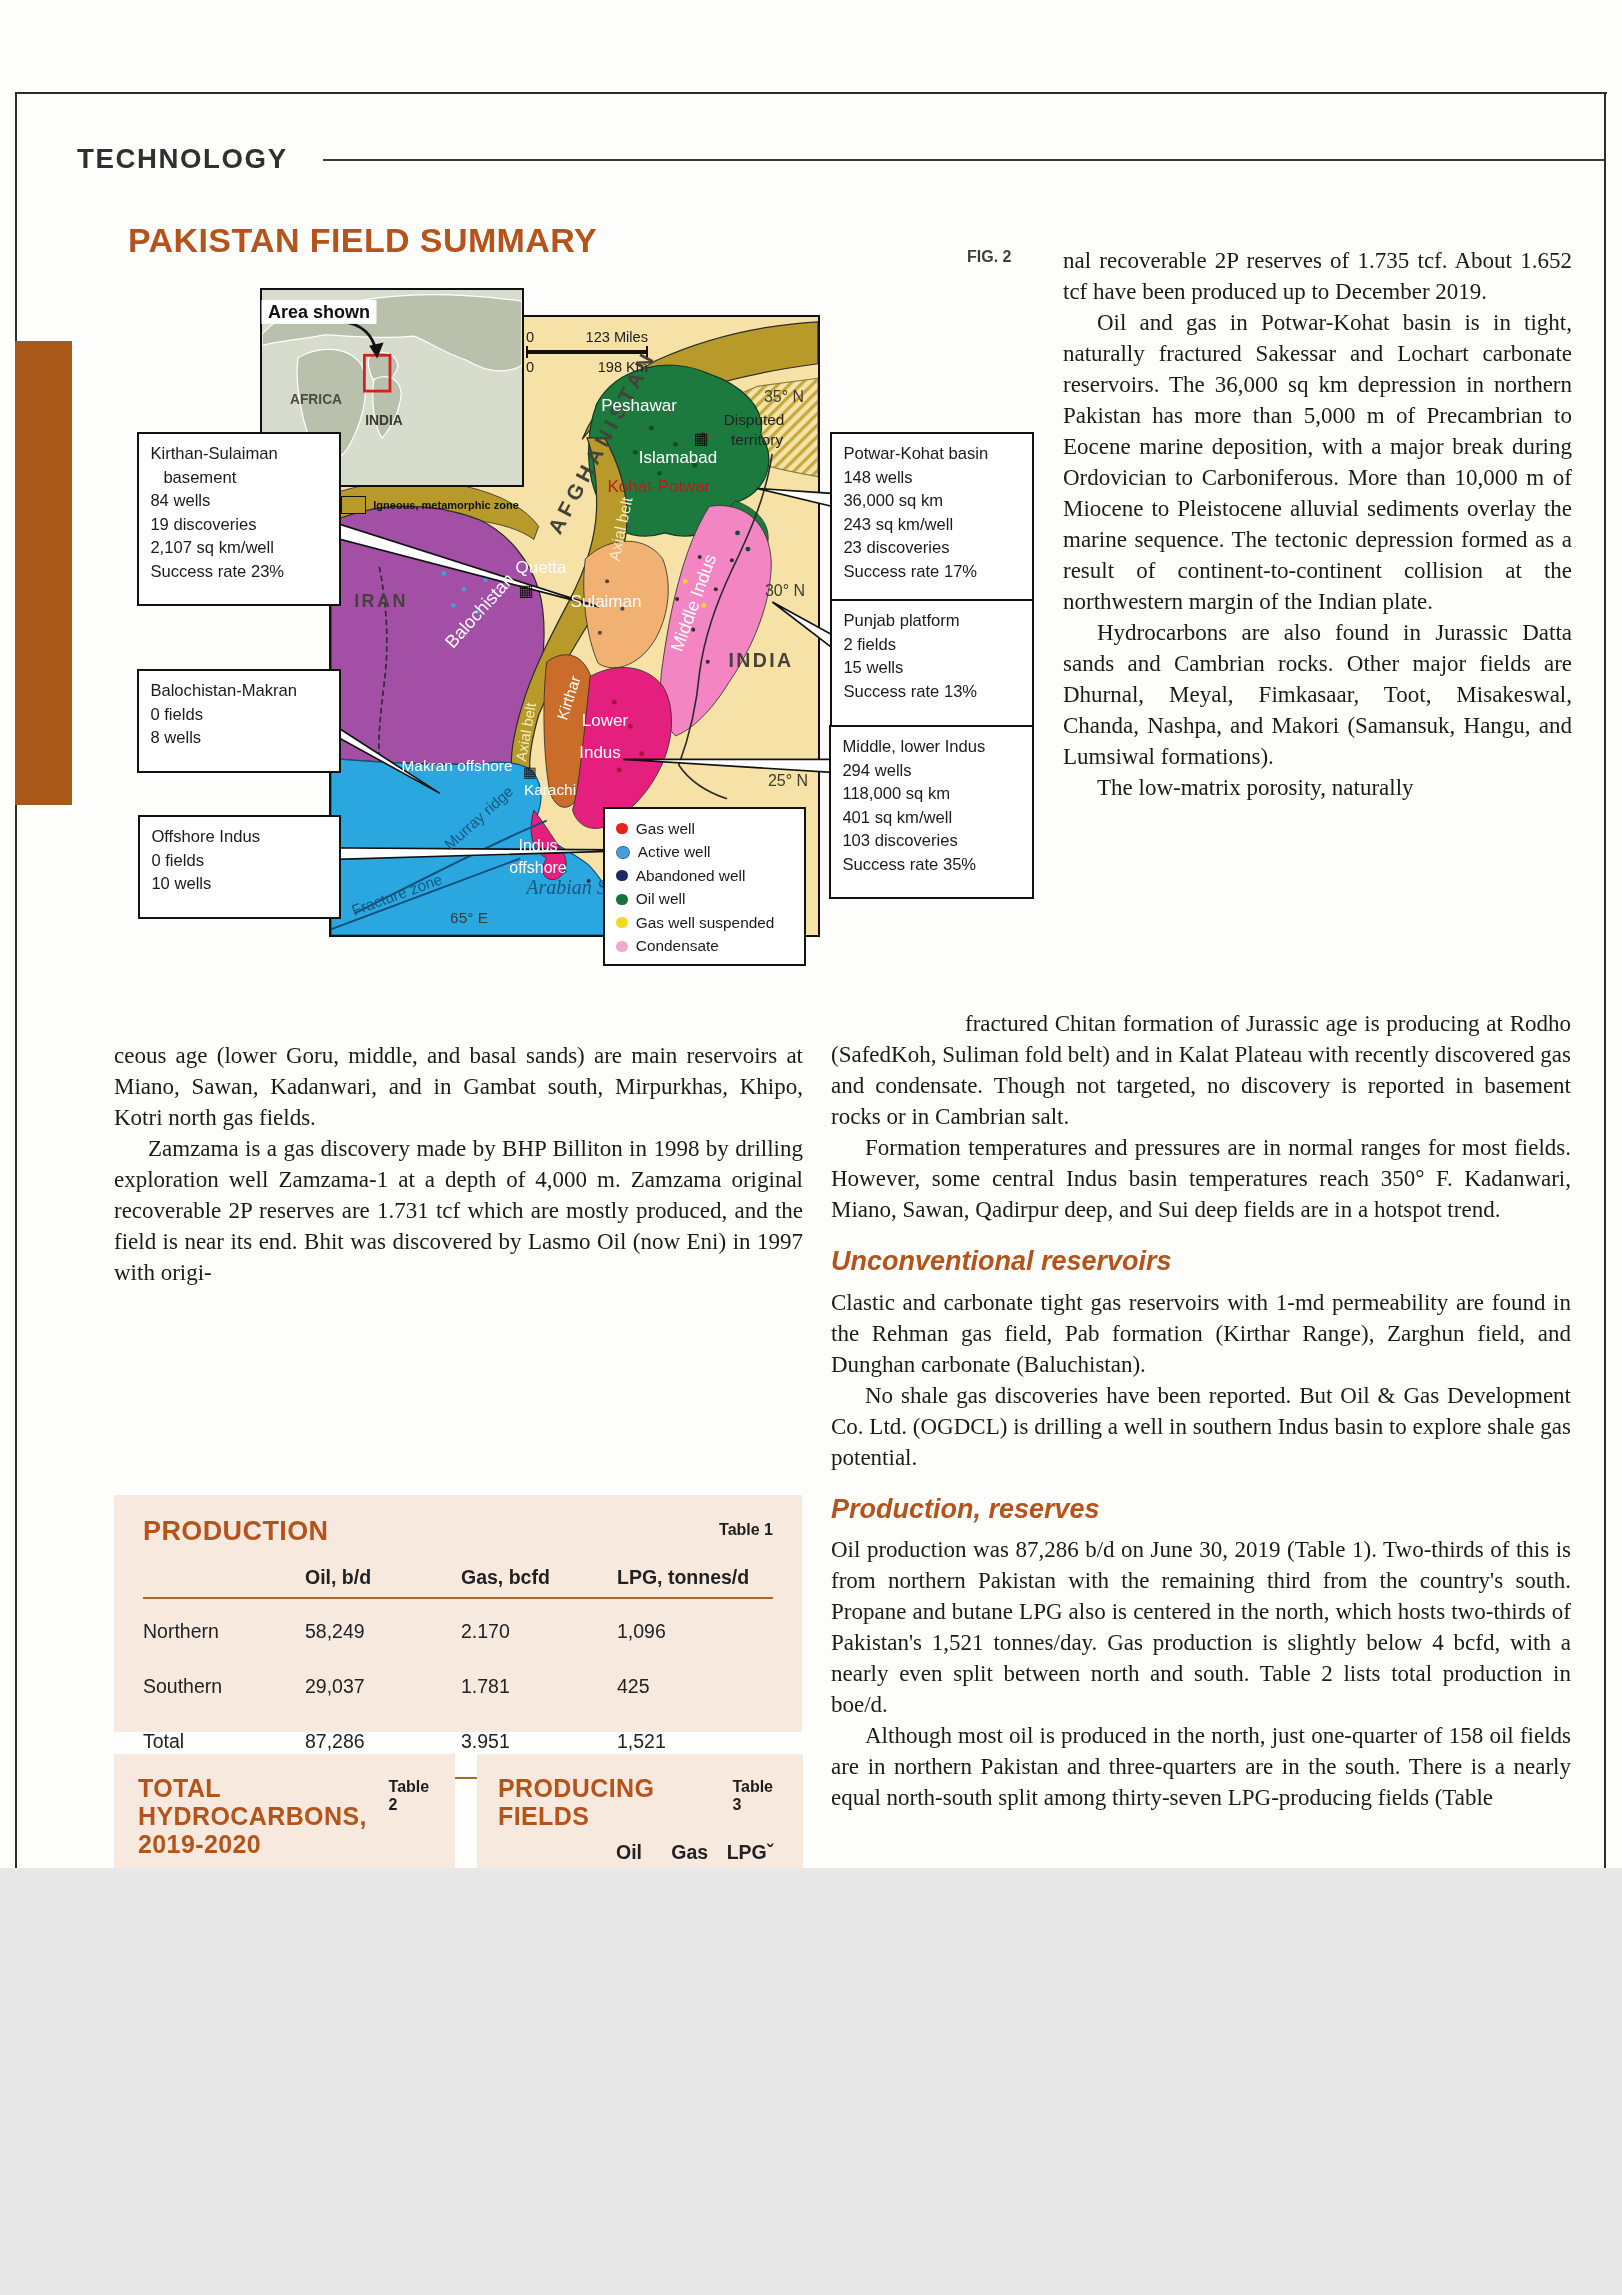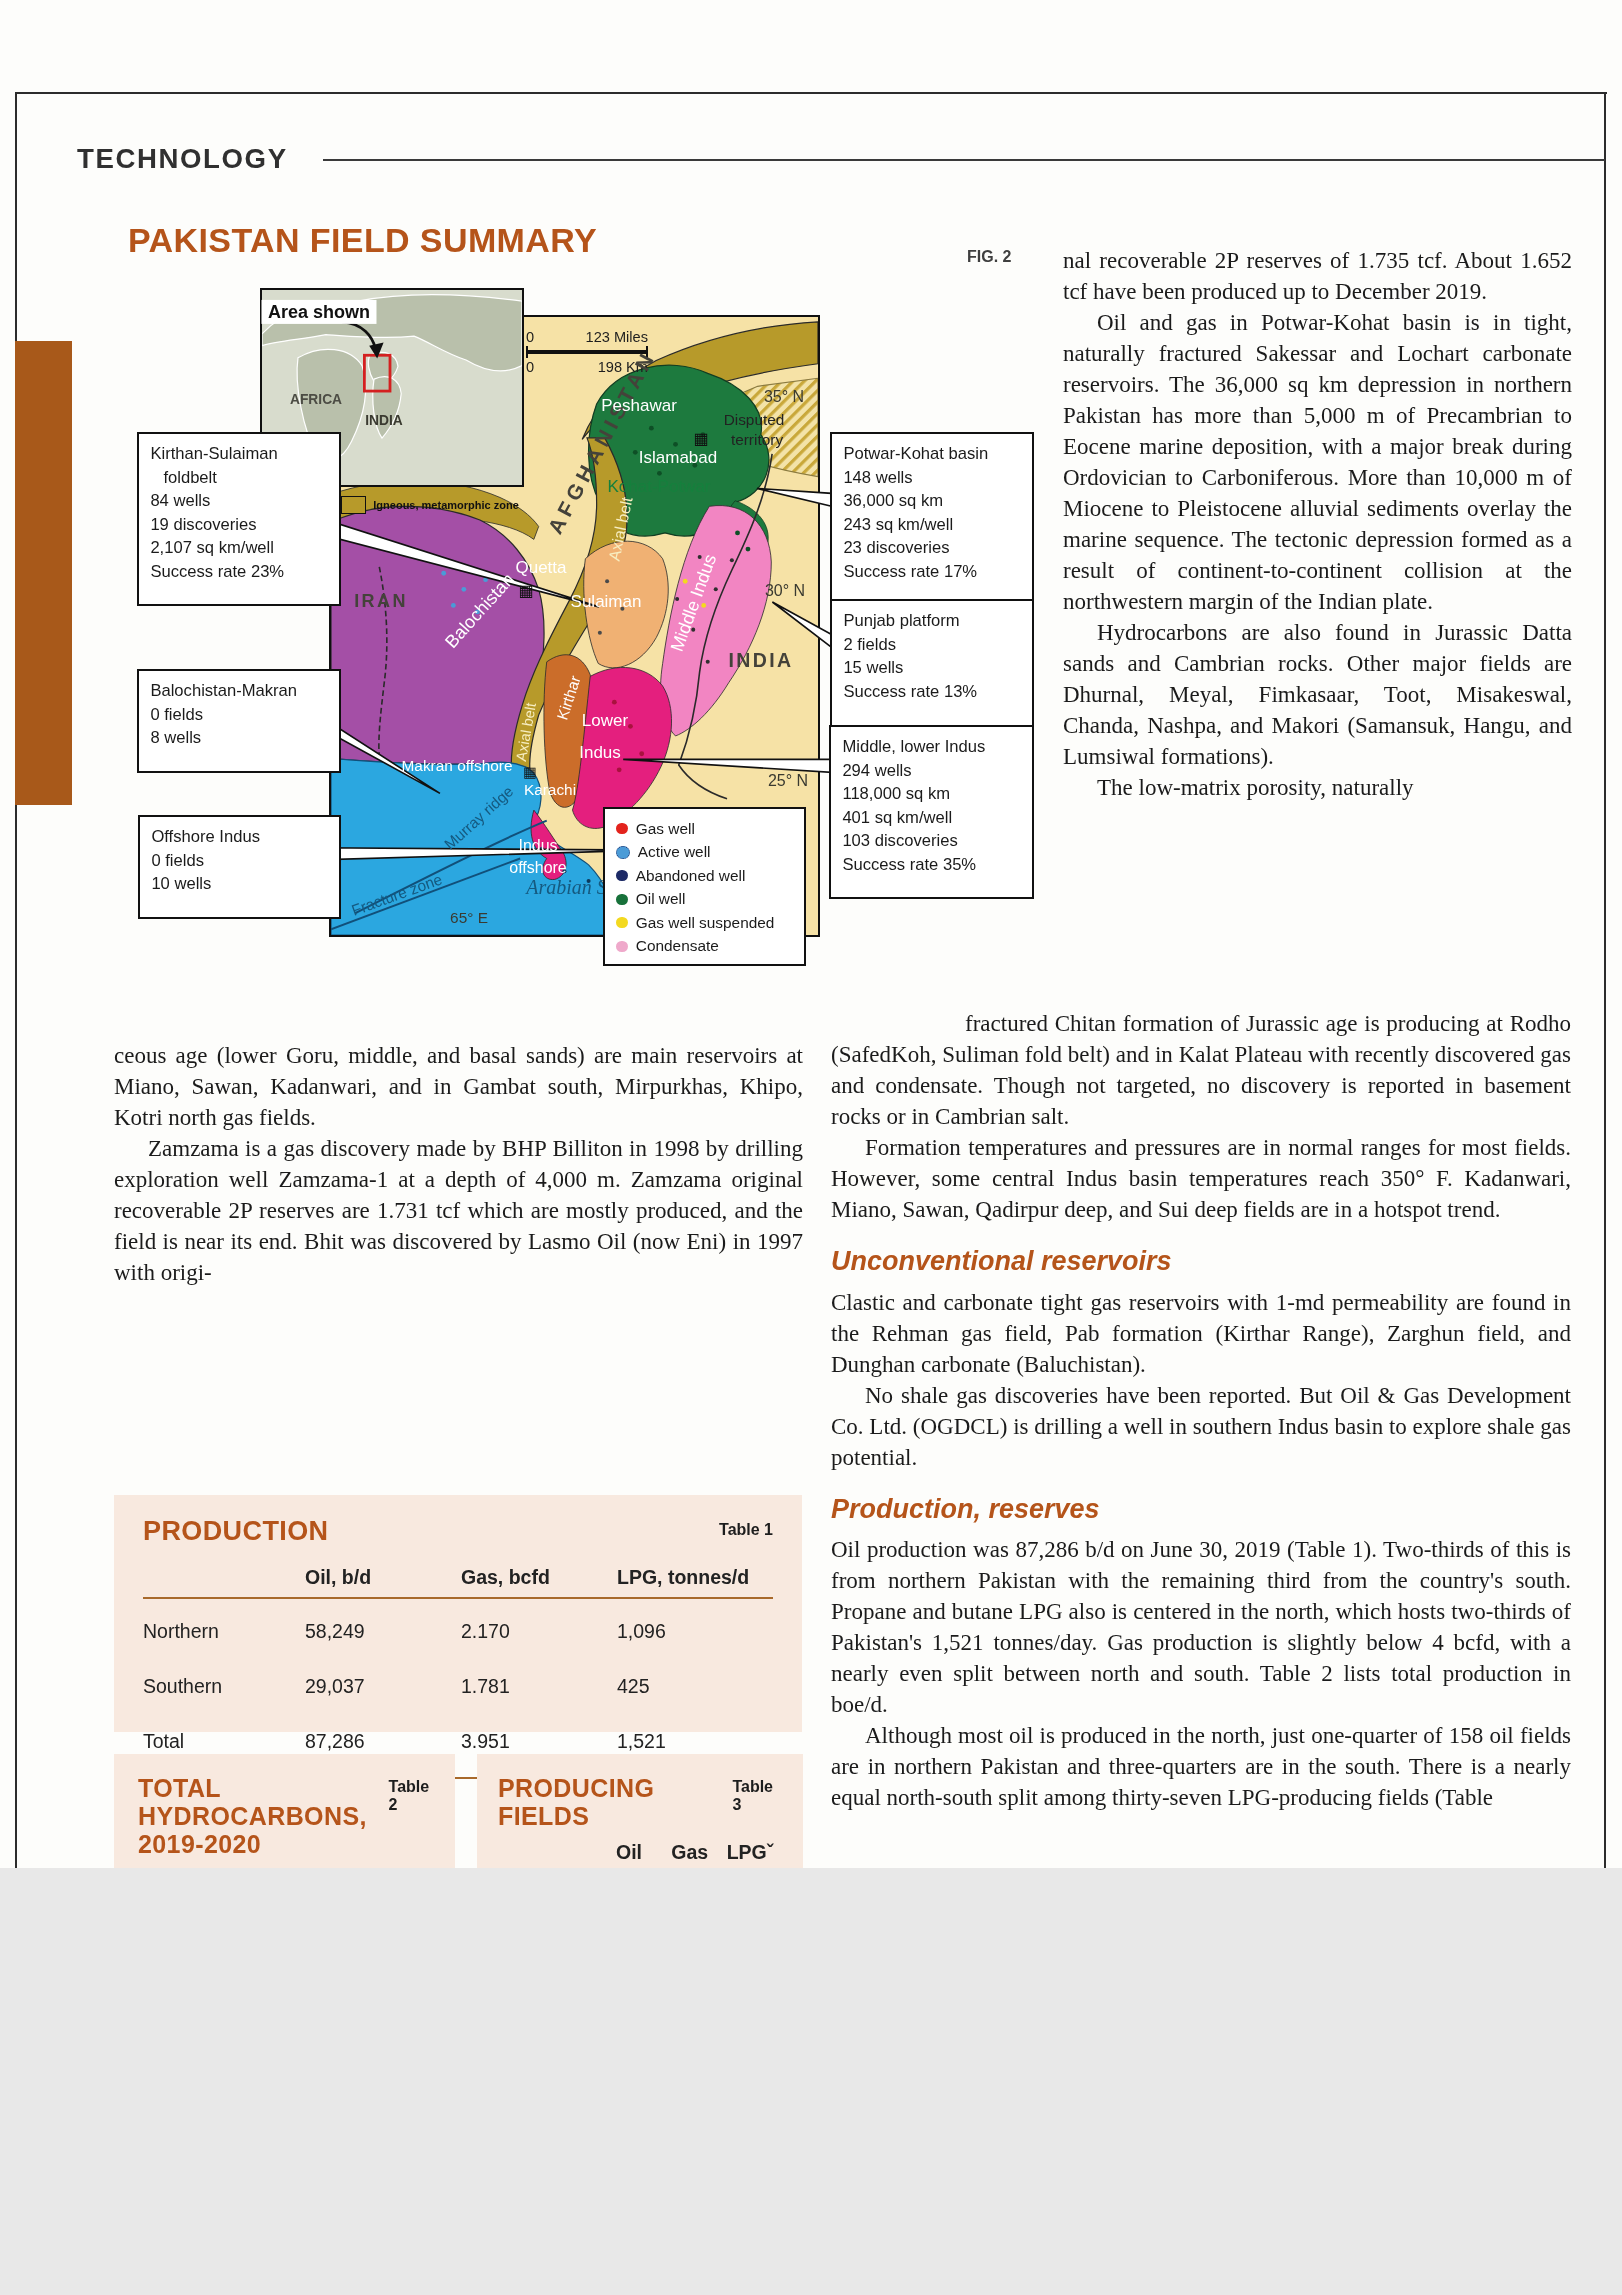--- a/index.html
+++ b/index.html
@@ -171,21 +171,21 @@
       <span class="lb">Igneous, metamorphic zone</span>
     </div>
 
     <span class="maplabel" style="left:602px;top:442px;transform:translate(-50%,-50%) rotate(-62deg);font-size:21px;font-weight:bold;letter-spacing:4.9px;color:#44423a;">AFGHANISTAN</span>
     <span class="maplabel" style="left:639px;top:406px;font-size:17px;color:#fff;">Peshawar</span>
     <span class="maplabel" style="left:754px;top:420px;font-size:15.4px;color:#222;">Disputed</span>
     <span class="maplabel" style="left:757px;top:440px;font-size:15.4px;color:#222;">territory</span>
     <span class="maplabel" style="left:784px;top:397px;font-size:16px;color:#3a3a30;">35° N</span>
     <span class="maplabel" style="left:701px;top:438px;font-size:16px;color:#111;">▦</span>
     <span class="maplabel" style="left:678px;top:458px;font-size:17px;color:#fff;">Islamabad</span>
-    <span class="maplabel" style="left:659px;top:487px;font-size:17px;color:#15803d;">Kohat-Potwar</span>
+    <span class="maplabel" style="left:659px;top:487px;font-size:17px;color:#b91c1c;">Kohat-Potwar</span>
     <span class="maplabel" style="left:541px;top:568px;font-size:17px;color:#fff;">Quetta</span>
     <span class="maplabel" style="left:526px;top:590px;font-size:16px;color:#111;">▦</span>
     <span class="maplabel" style="left:621px;top:529px;transform:translate(-50%,-50%) rotate(-78deg);font-size:16px;color:#f7eec2;">Axial belt</span>
     <span class="maplabel" style="left:606px;top:602px;font-size:17px;color:#fff;">Sulaiman</span>
     <span class="maplabel" style="left:694px;top:603px;transform:translate(-50%,-50%) rotate(-70deg);font-size:18px;color:#fff;">Middle Indus</span>
     <span class="maplabel" style="left:785px;top:591px;font-size:16px;color:#3a3a30;">30° N</span>
     <span class="maplabel" style="left:381px;top:601px;font-size:18px;font-weight:bold;letter-spacing:2.4px;color:#44423a;">IRAN</span>
     <span class="maplabel" style="left:480px;top:611px;transform:translate(-50%,-50%) rotate(-48deg);font-size:18px;color:#fff;">Balochistan</span>
     <span class="maplabel" style="left:526px;top:732px;transform:translate(-50%,-50%) rotate(-80deg);font-size:14.6px;color:#f7eec2;">Axial belt</span>
     <span class="maplabel" style="left:569px;top:698px;transform:translate(-50%,-50%) rotate(-72deg);font-size:15.4px;color:#fff;">Kirthar</span>
@@ -214,21 +214,21 @@
         <path d="M100,40 C126,42 138,58 142,74" fill="none" stroke="#111" stroke-width="3.5"></path>
         <polygon points="134,70 152,66 144,86" fill="#111"></polygon>
       </svg>
     </div>
     <span class="abs area-shown">Area shown</span>
     <span class="maplabel" style="left:316px;top:399px;font-size:13.8px;font-weight:bold;color:#4c4c44;z-index:4;">AFRICA</span>
     <span class="maplabel" style="left:384px;top:420px;font-size:13.8px;font-weight:bold;color:#3a3a30;z-index:4;">INDIA</span>
 
     <div class="cobox" style="left:137px;top:432px;width:182px;height:154px;">
       <div>Kirthan-Sulaiman</div>
-      <div class="in">foldbelt</div>
+      <div class="in">basement</div>
       <div>84 wells</div>
       <div>19 discoveries</div>
       <div>2,107 sq km/well</div>
       <div>Success rate 23%</div>
     </div>
     <div class="cobox" style="left:137px;top:669px;width:182px;height:84px;">
       <div>Balochistan-Makran</div>
       <div>0 fields</div>
       <div>8 wells</div>
     </div>

